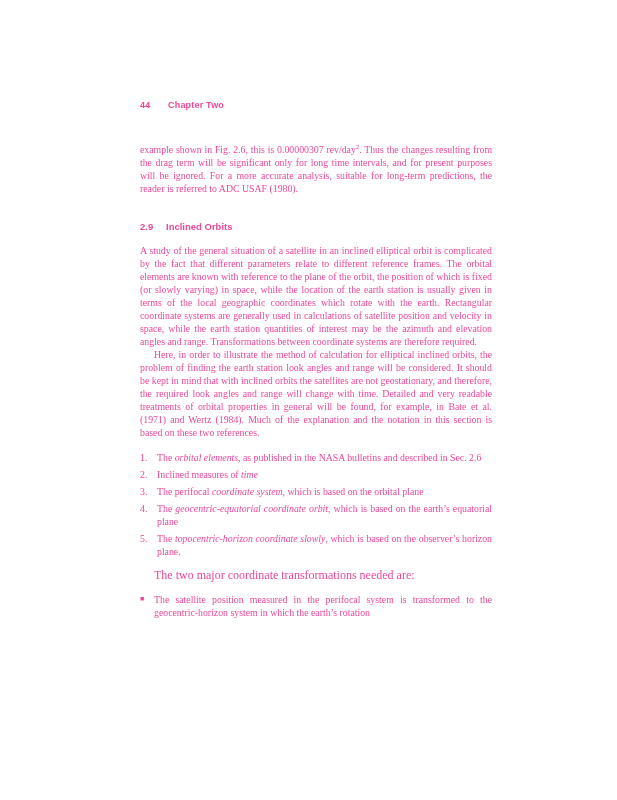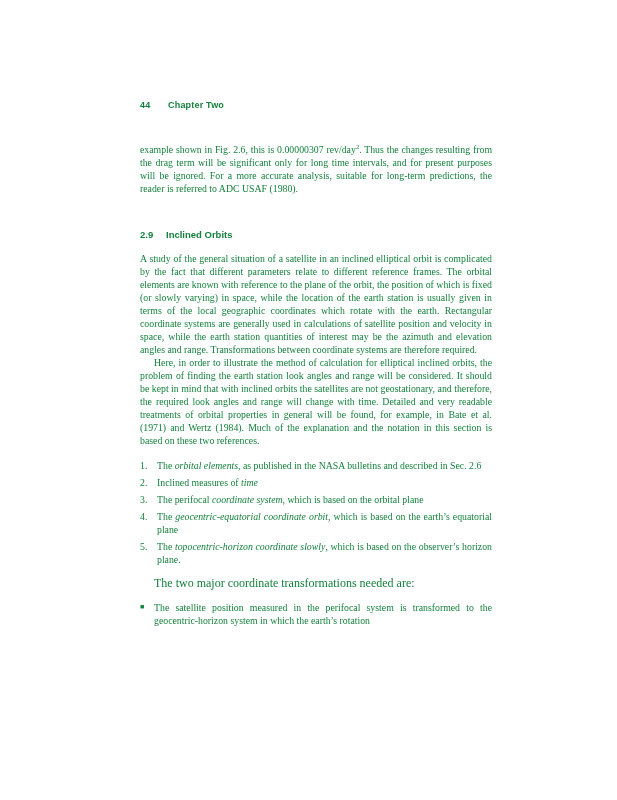--- a/index.html
+++ b/index.html
@@ -6,21 +6,21 @@
     margin: 0;
     padding: 0;
     background: #ffffff;
   }
   .page {
     position: relative;
     width: 617px;
     height: 800px;
     background: #ffffff;
     font-family: "Liberation Serif", serif;
-    color: #15803d;
+    color: #ec4899;
     overflow: hidden;
   }
   .content {
     position: absolute;
     left: 140px;
     top: 100px;
     width: 352px;
   }
   .running-head {
     font-family: "Liberation Sans", sans-serif;
@@ -48,21 +48,21 @@
     line-height: 0;
     vertical-align: super;
   }
   em {
     font-style: italic;
   }
   .section-heading {
     font-family: "Liberation Sans", sans-serif;
     font-weight: bold;
     font-size: 9.5px;
-    margin-top: 34px;
+    margin-top: 26px;
     margin-bottom: 12px;
     display: flex;
   }
   .section-heading .sec-num {
     width: 26px;
   }
   .num-list {
     margin-top: 12px;
   }
   .num-item {

